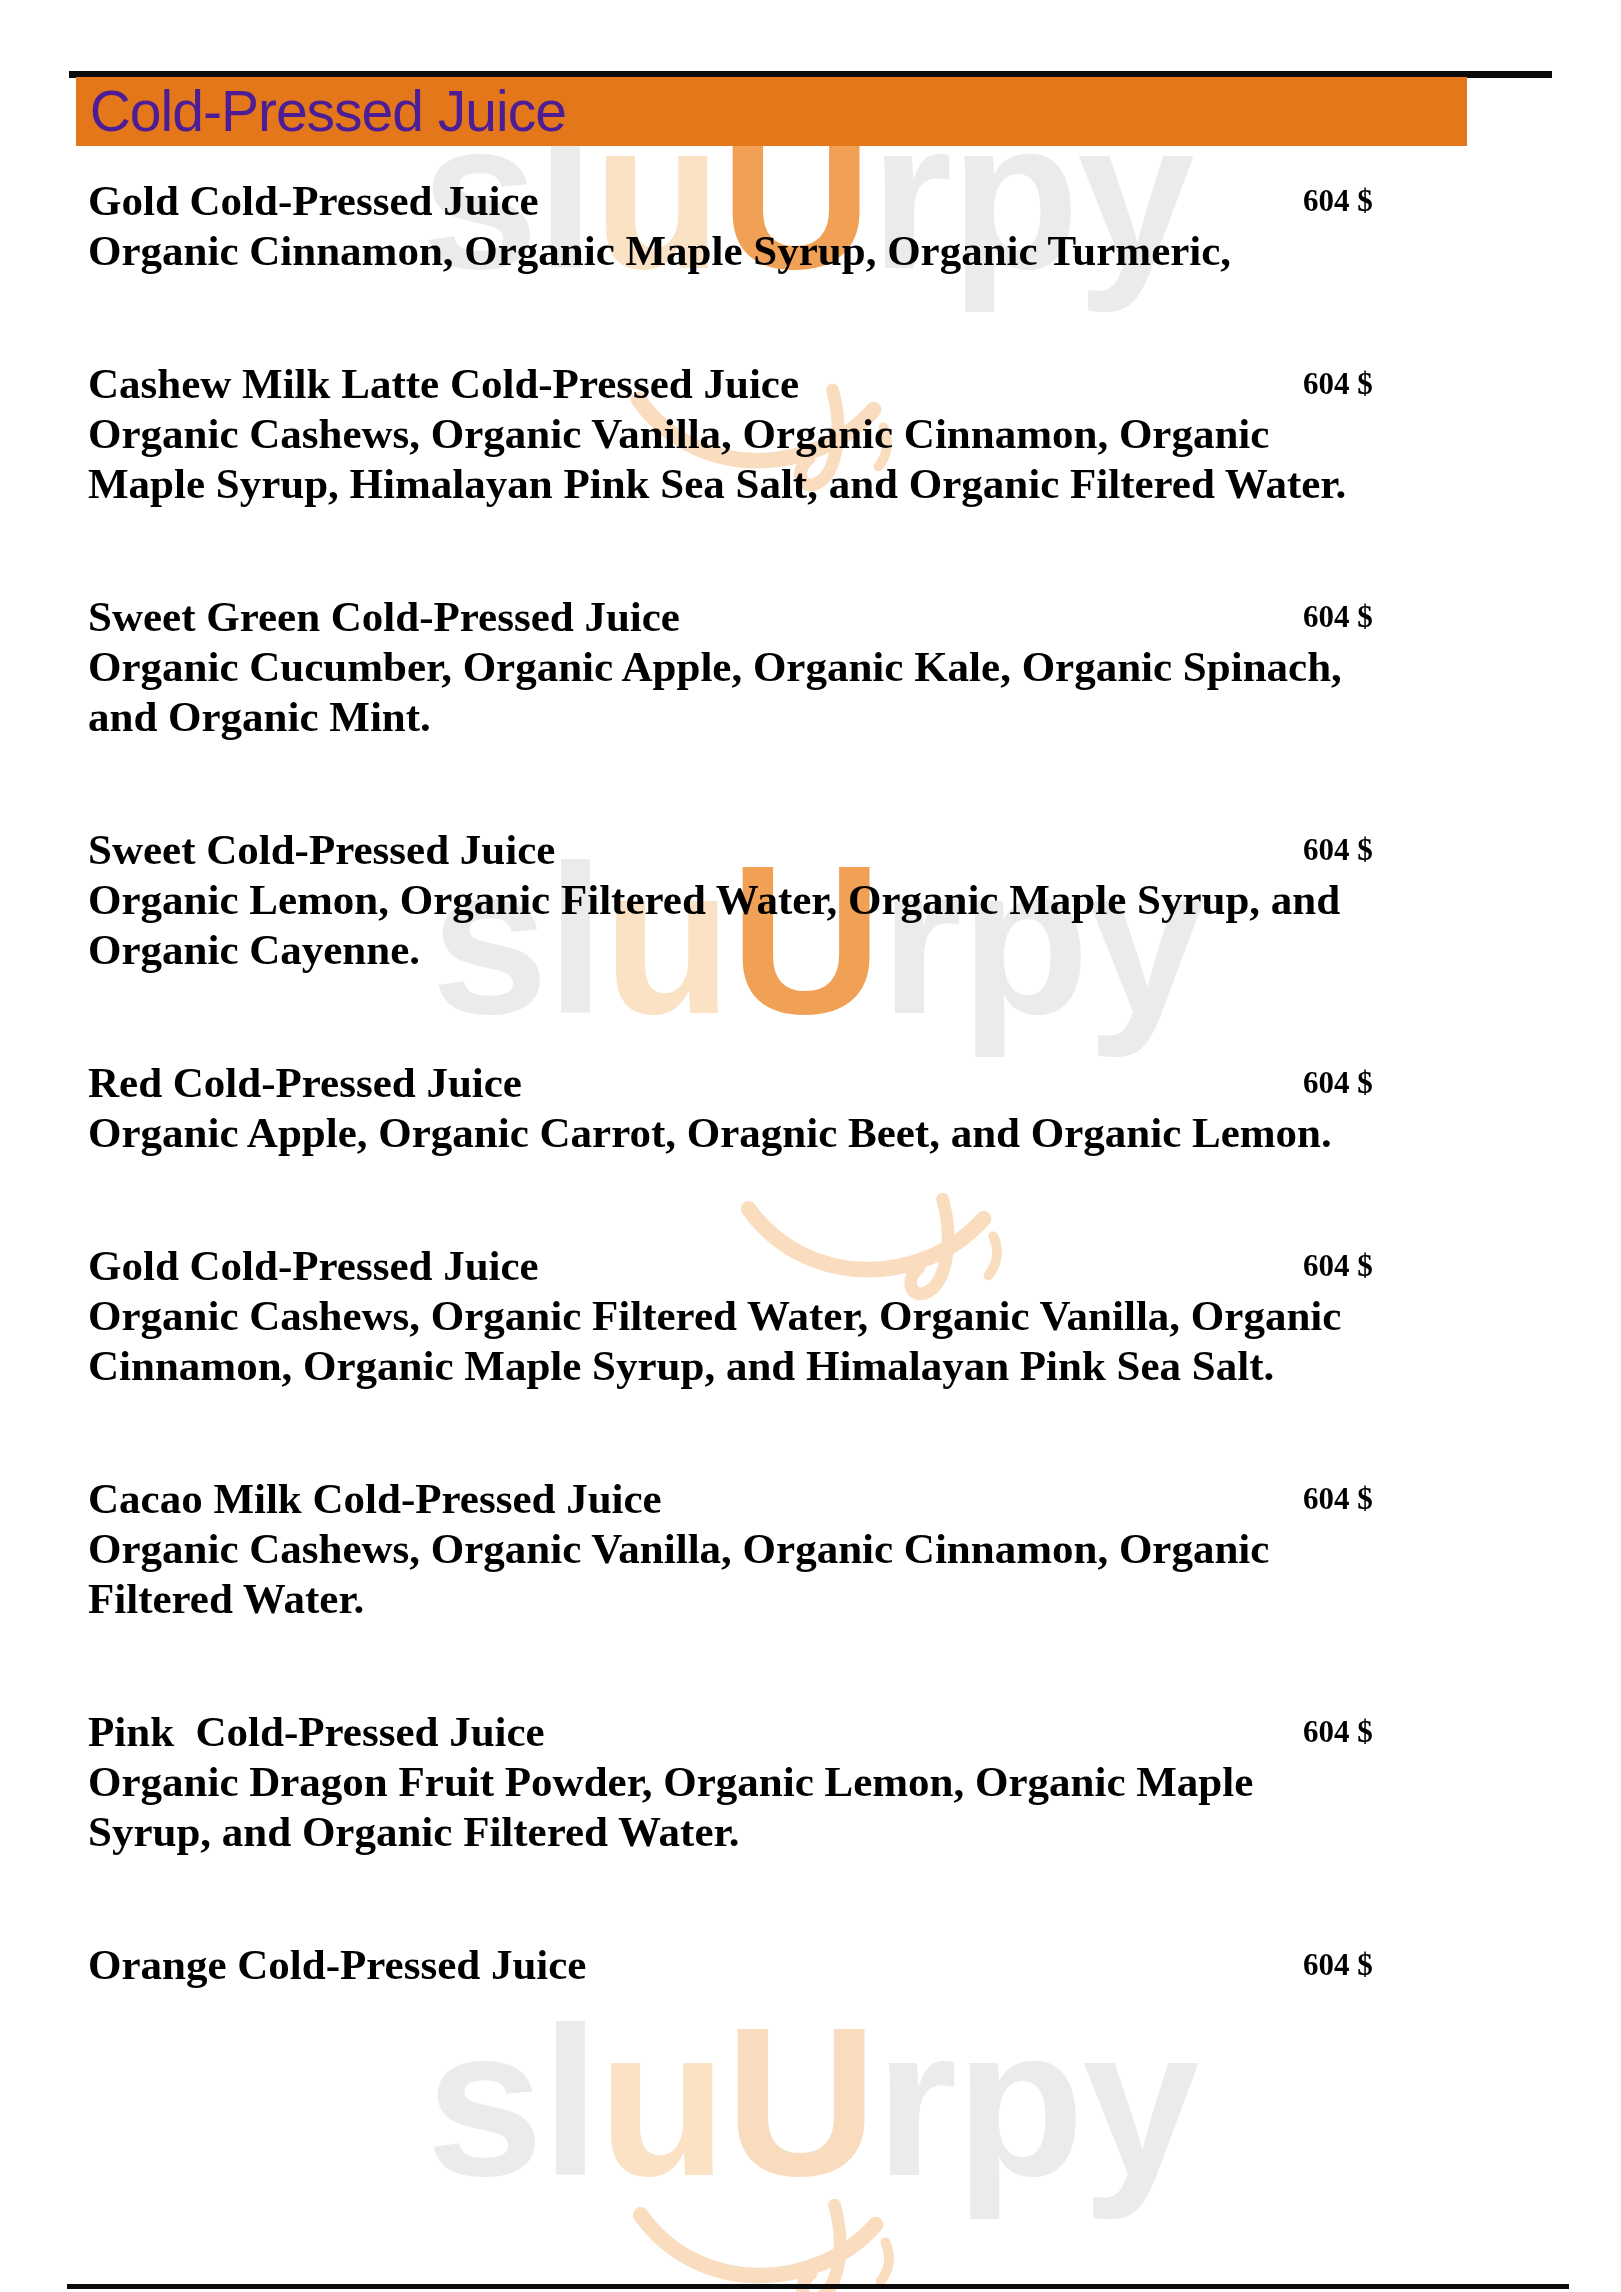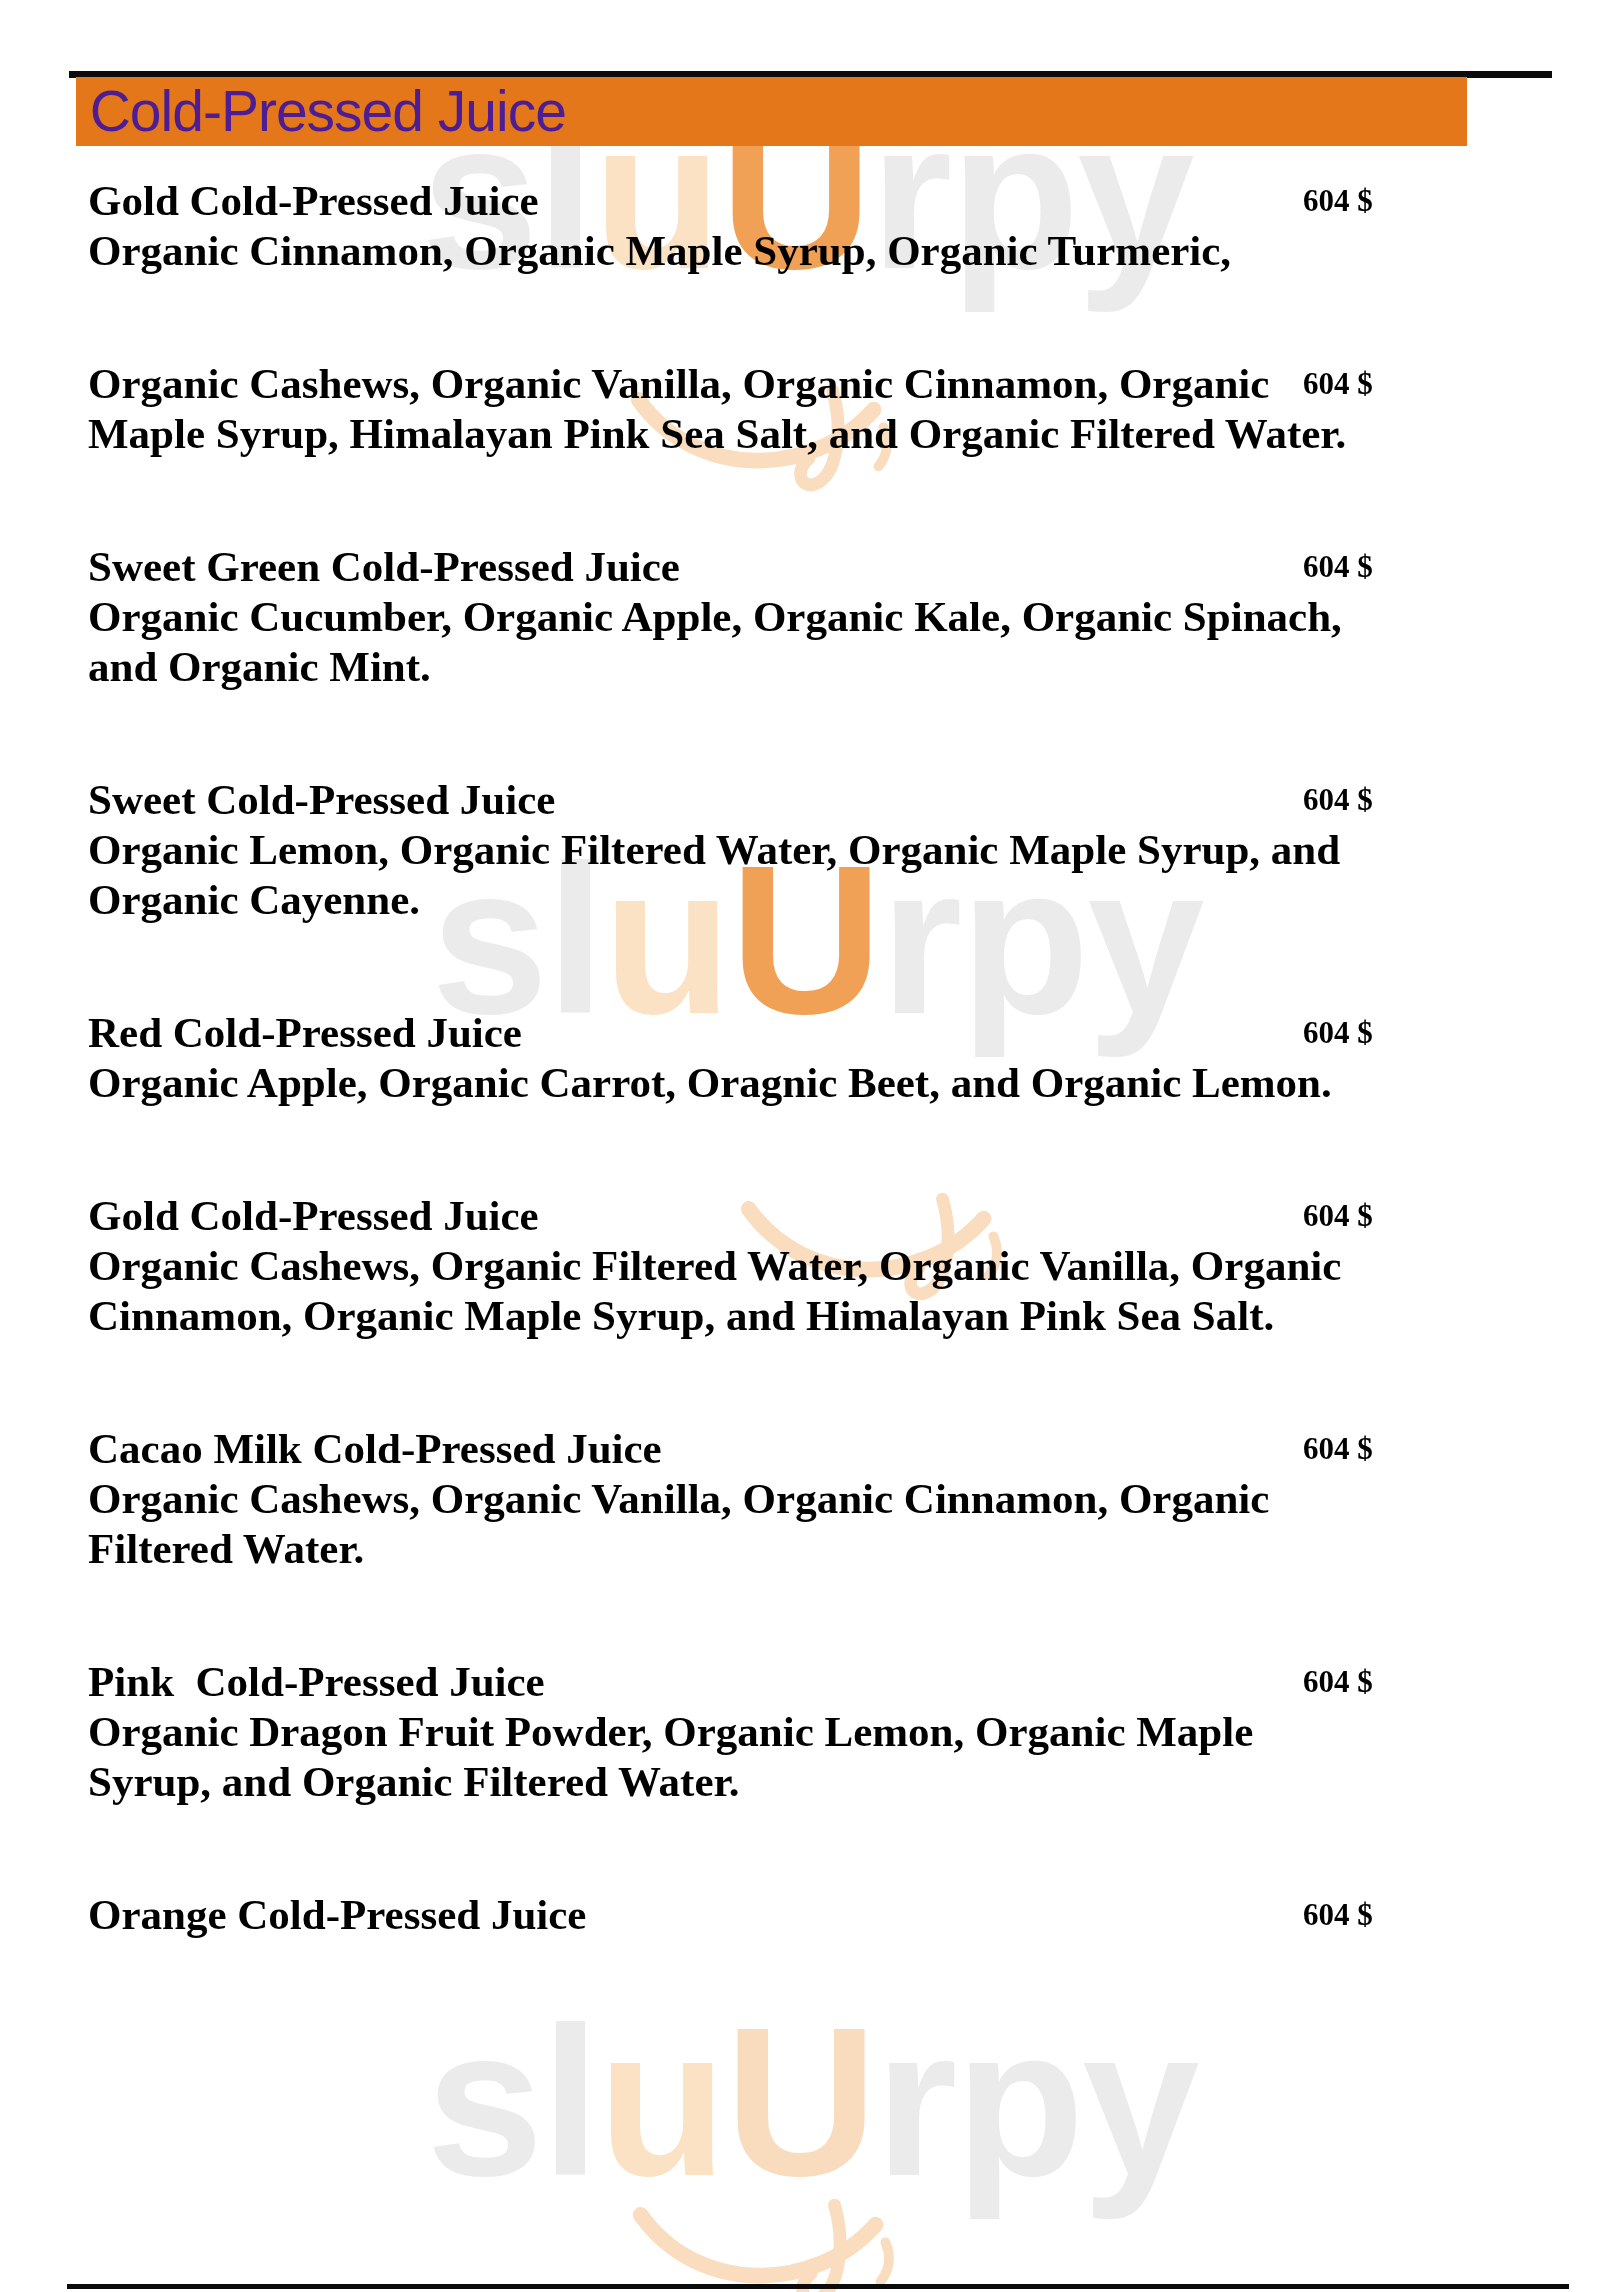--- a/index.html
+++ b/index.html
@@ -131,20 +131,21 @@
 
   <div class="menu-item">
     <div class="item-name">Gold Cold-Pressed Juice</div>
     <div class="item-desc">
         <div>Organic Cinnamon, Organic Maple Syrup, Organic Turmeric,</div>
       </div>
     <div class="item-price">604 $</div>
   </div>
 
   <div class="menu-item">
+    <div class="item-name">Cashew Milk Latte Cold-Pressed Juice</div>
     <div class="item-desc">
         <div>Organic Cashews, Organic Vanilla, Organic Cinnamon, Organic</div>
         <div>Maple Syrup, Himalayan Pink Sea Salt, and Organic Filtered Water.</div>
       </div>
     <div class="item-price">604 $</div>
   </div>
 
   <div class="menu-item">
     <div class="item-name">Sweet Green Cold-Pressed Juice</div>
     <div class="item-desc">

